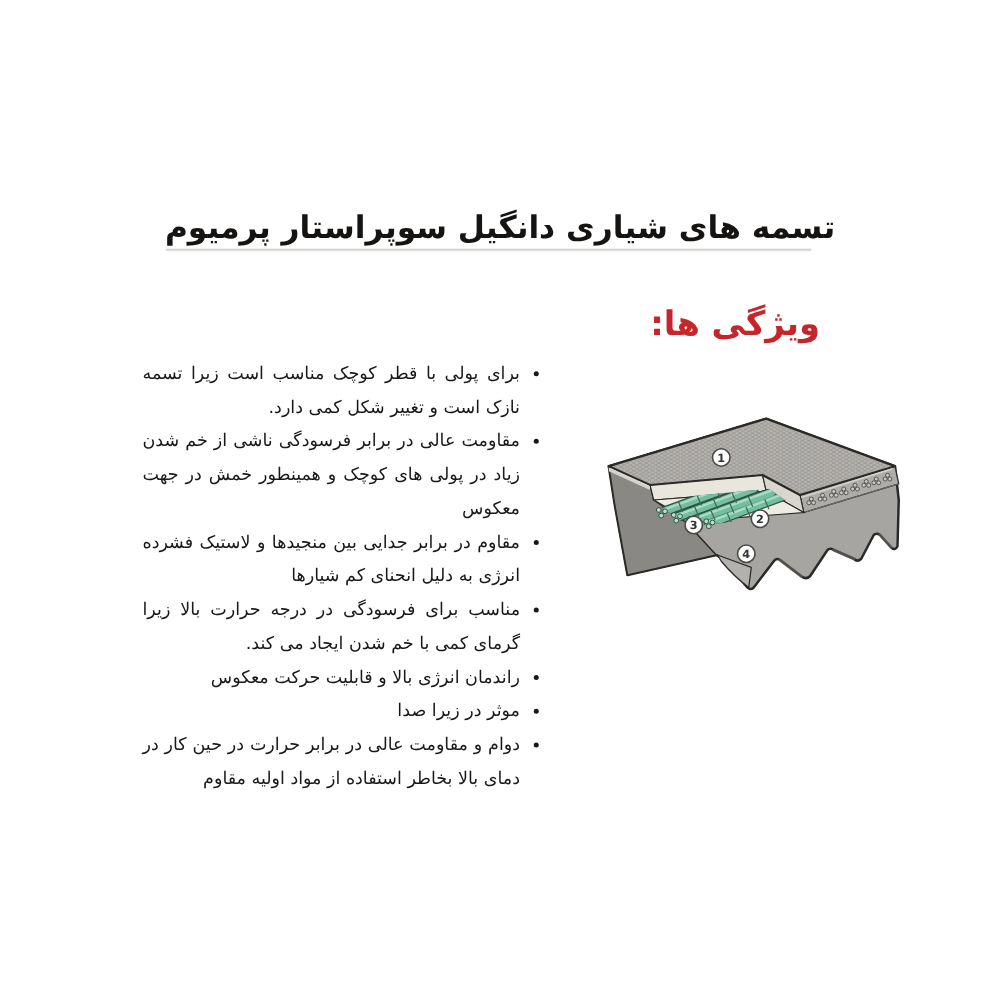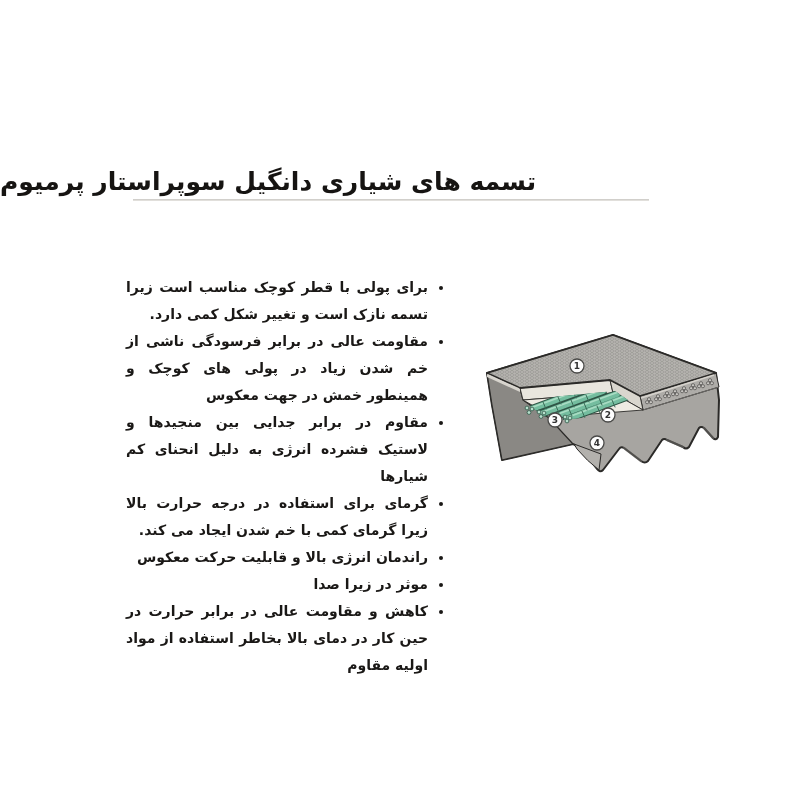--- a/index.html
+++ b/index.html
@@ -3,64 +3,65 @@
 <meta charset="utf-8">
 <style>
   html,body{margin:0;padding:0;}
   body{
     width:800px;height:800px;background:#ffffff;position:relative;overflow:hidden;
     font-family:"DejaVu Sans","Liberation Sans",sans-serif;
   }
   .page{position:absolute;inset:0;background:#ffffff;}
   .doc-title{
     position:absolute;top:150px;left:0;right:0;
-    text-align:left;direction:rtl;
+    text-align:center;direction:rtl;
     font-size:25px;font-weight:bold;color:#161412;
     letter-spacing:0;
   }
   .title-rule{
     position:absolute;top:199px;left:133px;width:516px;height:2px;
     background:linear-gradient(#c9c7c3,#e9e7e3);
   }
   .features-heading{
     position:absolute;top:222px;right:144px;
     direction:rtl;font-size:27px;font-weight:bold;color:#c5262c;
   }
   .feature-list{
     position:absolute;top:274px;right:352px;width:302px;
-    direction:rtl;margin:0;padding:0 20px 0 0;
+    direction:rtl;margin:12px;padding:0 20px 0 0;
     list-style:disc outside;
-    font-size:14px;line-height:27px;font-weight:bold;color:#1a1816;
+    font-size:14px;line-height:27px;font-weight:normal;color:#1a1816;
   }
   .feature-list li{
     margin:0;padding:0;
     text-align:justify;
   }
   .belt-figure{
     position:absolute;top:330px;left:477px;width:256px;height:162px;
   }
 </style>
 </head>
 <body>
 
 <div class="page">
 
   <h1 class="doc-title">تسمه های شیاری دانگیل سوپراستار پرمیوم</h1>
 
   <div class="title-rule"></div>
 
+  <h2 class="features-heading">ویژگی ها:</h2>
 
   <ul class="feature-list">
     <li>برای پولی با قطر کوچک مناسب است زیرا تسمه  نازک است و تغییر شکل کمی دارد.</li>
     <li>مقاومت عالی در برابر فرسودگی ناشی از خم شدن زیاد در پولی های کوچک و همینطور خمش در جهت معکوس</li>
     <li>مقاوم در برابر جدایی بین منجیدها و لاستیک فشرده انرژی به دلیل انحنای کم شیارها</li>
-    <li>گرمای برای استفاده در درجه حرارت بالا زیرا گرمای کمی با خم شدن ایجاد می کند.</li>
+    <li>مناسب برای فرسودگی در درجه حرارت بالا زیرا گرمای کمی با خم شدن ایجاد می کند.</li>
     <li>راندمان انرژی بالا و قابلیت حرکت معکوس</li>
     <li>موثر در زیرا صدا</li>
-    <li>کاهش و مقاومت عالی در برابر حرارت در حین کار در دمای بالا بخاطر استفاده از مواد اولیه مقاوم</li>
+    <li>دوام و مقاومت عالی در برابر حرارت در حین کار در دمای بالا بخاطر استفاده از مواد اولیه مقاوم</li>
   </ul>
 
   <svg class="belt-figure" viewBox="0 0 256 162" aria-hidden="true">
     <defs>
       <pattern id="weave" width="5" height="3" patternUnits="userSpaceOnUse">
         <rect width="5" height="3" fill="#b7b5b1"></rect>
         <path d="M0,1.5 L2.5,0 L5,1.5 M0,1.5 L2.5,3 L5,1.5" stroke="#8d8b87" stroke-width="0.5" fill="none"></path>
       </pattern>
       <clipPath id="cordClip">
         <path d="M44,70 L138,61 L168,82 L74,91 Z"></path>

